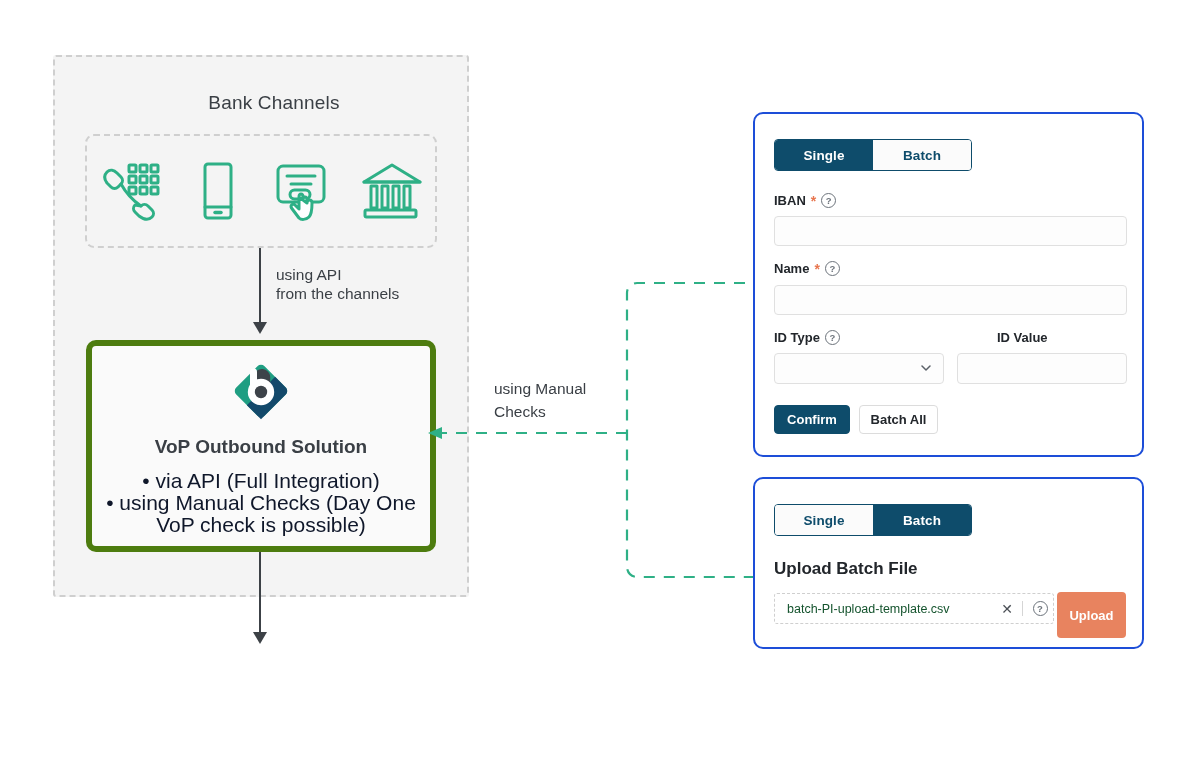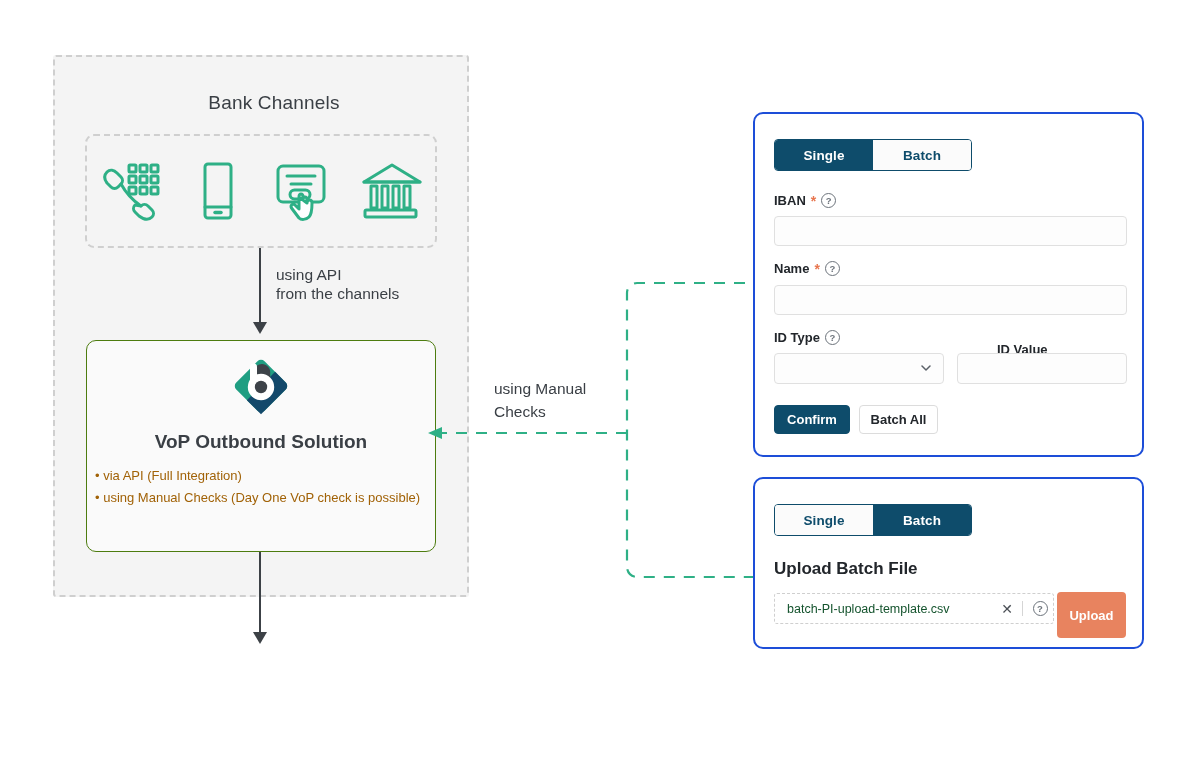--- a/index.html
+++ b/index.html
@@ -88,21 +88,21 @@
   }
 
   
   .vop-box {
     position: absolute;
     left: 86px;
     top: 340px;
     width: 350px;
     height: 212px;
     background: #fafafa;
-    border: 1px solid #4d7c0f;
+    border: 6px solid #4d7c0f;
     border-radius: 10px;
     box-sizing: border-box;
   }
   .vop-logo {
     position: absolute;
     left: 50%;
     transform: translateX(-50%);
     top: 16px;
     width: 58px;
     height: 58px;
@@ -114,24 +114,24 @@
     text-align: center;
     font-size: 19px;
     font-weight: bold;
     color: #3a3f45;
   }
   .vop-bullets {
     position: absolute;
     left: 8px;
     right: 8px;
     top: 124px;
-    text-align: left;
-    font-size: 13px;
+    text-align: center;
+    font-size: 21px;
     line-height: 22px;
-    color: #a16207;
+    color: #0f172a;
   }
   .vop-bullets div { white-space: normal; }
 
   
   .bank-arrow-line {
     position: absolute;
     left: 259px;
     top: 552px;
     width: 2px;
     height: 84px;
@@ -468,21 +468,21 @@
     <div class="field-label" style="left:19px; top:216px;">
       <span>ID Type</span>
       <span class="qmark">?</span>
     </div>
     <div class="select-input" style="left:19px; top:239px; width:170px;">
       <svg class="chev" viewBox="0 0 10 6">
         <path d="M1 1 L5 5 L9 1" fill="none" stroke="#5b6168" stroke-width="1.5" stroke-linecap="round" stroke-linejoin="round"></path>
       </svg>
     </div>
 
-    <div class="field-label" style="left:202px; top:228px;padding-left:40px;">
+    <div class="field-label" style="left:202px; top:216px;padding-left:40px;">
       <span>ID Value</span>
     </div>
     <div class="text-input" style="left:202px; top:239px; width:170px; height:31px;"></div>
 
     <div class="btn btn-primary" style="left:19px; top:291px; width:76px;">Confirm</div>
     <div class="btn btn-ghost" style="left:104px; top:291px; width:79px;">Batch All</div>
   </div>
 
   <div class="panel panel-batch">
 

